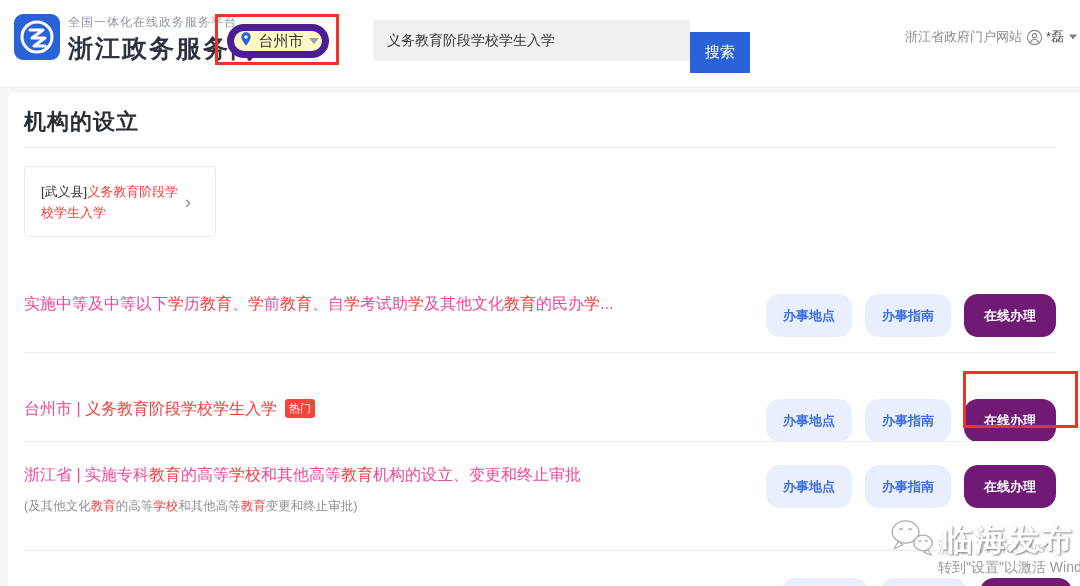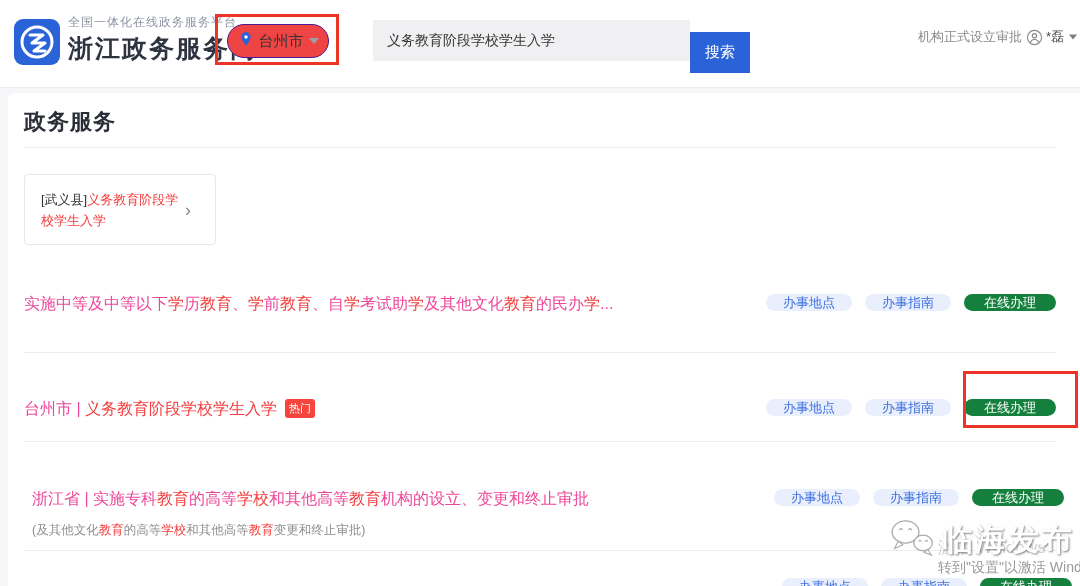--- a/index.html
+++ b/index.html
@@ -2,61 +2,61 @@
 <html><head>
 <meta charset="utf-8">
 <style>
   * { margin:0; padding:0; box-sizing:border-box; }
   html,body { width:1080px; height:586px; }
   body { font-family:"Liberation Sans","DejaVu Sans",sans-serif; background:#f6f6f8; position:relative; overflow:hidden; }
   .screen { position:absolute; inset:0; }
 
   
   .header { position:absolute; left:0; top:0; width:1080px; height:88px; background:#fff; border-bottom:1px solid #ececec; }
-  .logo-group { position:absolute; left:14px; top:14px; display:flex; align-items:flex-end; }
+  .logo-group { position:absolute; left:14px; top:14px; display:flex; align-items:flex-start; }
   .logo-box { width:46px; height:46px; }
   .logo-text { margin-left:8px; }
   .tagline { font-size:12px; color:#8b93a1; letter-spacing:1px; }
   .sitename { font-size:25px; font-weight:bold; color:#2e3340; letter-spacing:2px; margin-top:1px; }
 
   .city-highlight { position:absolute; left:215px; top:14px; width:124px; height:51px; border:3px solid #ee3328; }
-  .city-pill { position:absolute; left:9px; top:7px; width:102px; height:34px; background:#ef4444;
-    border:1px solid #4c1d95; border-radius:17px; display:flex; align-items:center; justify-content:center; gap:5px; cursor:pointer; }
+  .city-pill { position:absolute; left:9px; top:7px; width:102px; height:34px; background:#fef9c3;
+    border:7px solid #4c1d95; border-radius:17px; display:flex; align-items:center; justify-content:center; gap:5px; cursor:pointer; }
   .city-label { font-size:15px; color:#333; }
   .caret { width:0; height:0; border-left:5px solid transparent; border-right:5px solid transparent; border-top:6px solid #9aa0a8; display:inline-block; }
 
   .search-group { position:absolute; left:373px; top:20px; height:41px; display:flex; }
   .search-input { width:317px; height:41px; background:#f0f0f2; border:none; outline:none; padding:0 14px; font-size:14px; color:#333; font-family:inherit; }
   .search-btn { width:60px; height:41px; background:#2a63d8; color:#fff; border:none; font-size:15px; cursor:pointer; font-family:inherit;margin-top:12px; }
 
   .header-right { position:absolute; right:0; top:28px; display:flex; align-items:center; white-space:nowrap; }
   .portal-link { font-size:13px; color:#8a8a8a; text-decoration:none; }
   .user-icon { margin-left:4px; display:inline-flex; }
   .user-name { font-size:13px; color:#4a4a4a; margin-left:3px; }
   .header-right .caret { margin-left:4px; margin-right:2px; border-top-color:#7a8088; transform:scale(.8); }
 
   
   .panel { position:absolute; left:8px; top:93px; width:1072px; height:493px; background:#fff; border-radius:6px 0 0 0; }
   .page-title { position:absolute; left:16px; top:14px; font-size:22px; font-weight:bold; color:#2a2e36; letter-spacing:1px; }
   .divider { position:absolute; left:16px; width:1032px; height:1px; background:#ececec; }
   .d1 { top:54px; } .d2 { top:259px; } .d3 { top:348px; } .d4 { top:457px; }
 
-  .quick-card { position:absolute; left:16px; top:81px; width:192px; height:71px; border:1px solid #e8e8e8; border-radius:4px;
+  .quick-card { position:absolute; left:16px; top:73px; width:192px; height:71px; border:1px solid #e8e8e8; border-radius:4px;
     display:flex; align-items:center; cursor:pointer; background:#fff; }
   .card-text { font-size:13px; line-height:21px; padding:0 6px 0 16px; width:160px; }
   .card-chevron { color:#8a8a8a; font-size:18px; line-height:1; }
 
   .row { position:absolute; left:16px; width:1040px; }
-  .r1 { top:201px; } .r2 { top:306px; } .r3 { top:396px;margin-left:8px; }
+  .r1 { top:201px; } .r2 { top:306px; } .r3 { top:372px; }
   .row-title { font-size:16px; text-decoration:none; cursor:pointer; display:inline-block; max-width:720px; }
   .row-subtitle { font-size:12.5px; margin-top:12px; color:#8f8f8f; }
   .row-buttons { position:absolute; right:8px; top:0; display:flex; gap:13px; }
-  .pill { height:17px; border-radius:14px; border:none; font-size:13px; cursor:pointer; font-family:inherit; }
+  .pill { height:43px; border-radius:14px; border:none; font-size:13px; cursor:pointer; font-family:inherit;font-weight:bold; }
   .pill-light { width:86px; background:#e9effc; color:#3d6fe0; }
-  .pill-blue  { width:92px; background:#15803d; color:#fff; }
+  .pill-blue  { width:92px; background:#701a75; color:#fff; }
   .badge { display:inline-block; background:#f5453d; color:#fff; font-size:11px; padding:2px 4px; border-radius:3px;
     margin-left:8px; vertical-align:2px; }
 
   .online-highlight { position:absolute; left:955px; top:278px; width:115px; height:57px; border:3px solid #ee3328; pointer-events:none; }
 
   .seg-blue { color:#ec4899; } .seg-red { color:#f43d3d; } .seg-gray { color:#8f8f8f; } .seg-dark { color:#333; }
 
   
   .r4-buttons { position:absolute; left:0; top:485px; width:1072px; }
   .r4-buttons .row-buttons { right:8px; }
@@ -100,35 +100,35 @@
         <span class="caret"></span>
       </div>
     </div>
 
     <div class="search-group">
       <input class="search-input" value="义务教育阶段学校学生入学" style="">
       <button class="search-btn">搜索</button>
     </div>
 
     <div class="header-right">
-      <a class="portal-link" href="#">机构正式设立审批</a>
+      <a class="portal-link" href="#">浙江省政府门户网站</a>
       <span class="user-icon">
         <svg viewBox="0 0 24 24" width="17" height="17" fill="none" stroke="#8a8a8a" stroke-width="1.6">
           <circle cx="12" cy="12" r="10"></circle>
           <circle cx="12" cy="9.5" r="3"></circle>
           <path d="M6 19c1.5-3 3.8-4.5 6-4.5s4.5 1.5 6 4.5"></path>
         </svg>
       </span>
       <span class="user-name">*磊</span>
       <span class="caret"></span>
     </div>
   </div>
 
   <div class="panel">
-    <div class="page-title">政务服务</div>
+    <div class="page-title">机构的设立</div>
     <div class="divider d1"></div>
 
     <div class="quick-card">
       <span class="card-text"><span class="seg-dark">[武义县]</span><span class="seg-red">义务教育阶段学校学生入学</span></span>
       <span class="card-chevron">›</span>
     </div>
 
     <div class="row r1">
       <a href="#" class="row-title"><span class="seg-blue">实施中等及中等以下</span><span class="seg-red">学</span><span class="seg-blue">历</span><span class="seg-red">教育</span><span class="seg-blue">、</span><span class="seg-red">学</span><span class="seg-blue">前</span><span class="seg-red">教育</span><span class="seg-blue">、自</span><span class="seg-red">学</span><span class="seg-blue">考试助</span><span class="seg-red">学</span><span class="seg-blue">及其他文化</span><span class="seg-red">教育</span><span class="seg-blue">的民办</span><span class="seg-red">学</span><span class="seg-blue">...</span></a>
       <div class="row-buttons">

